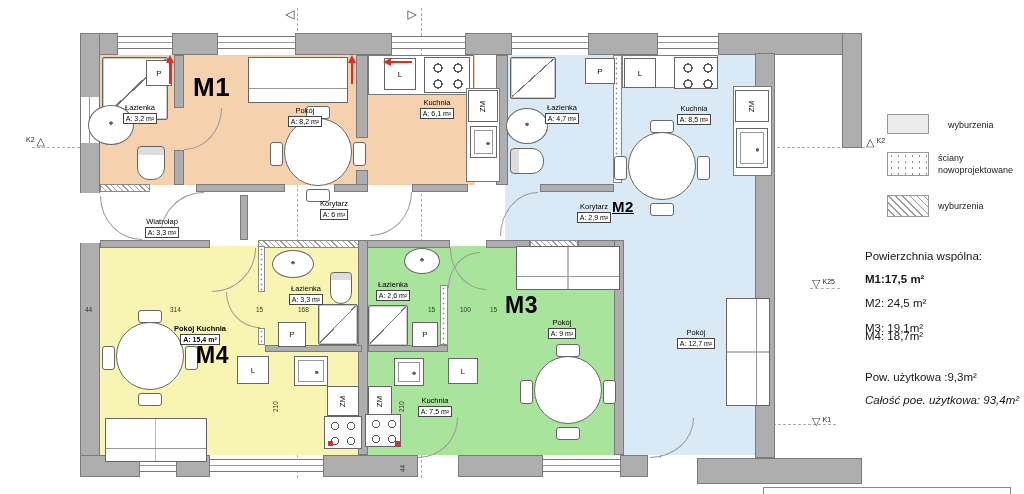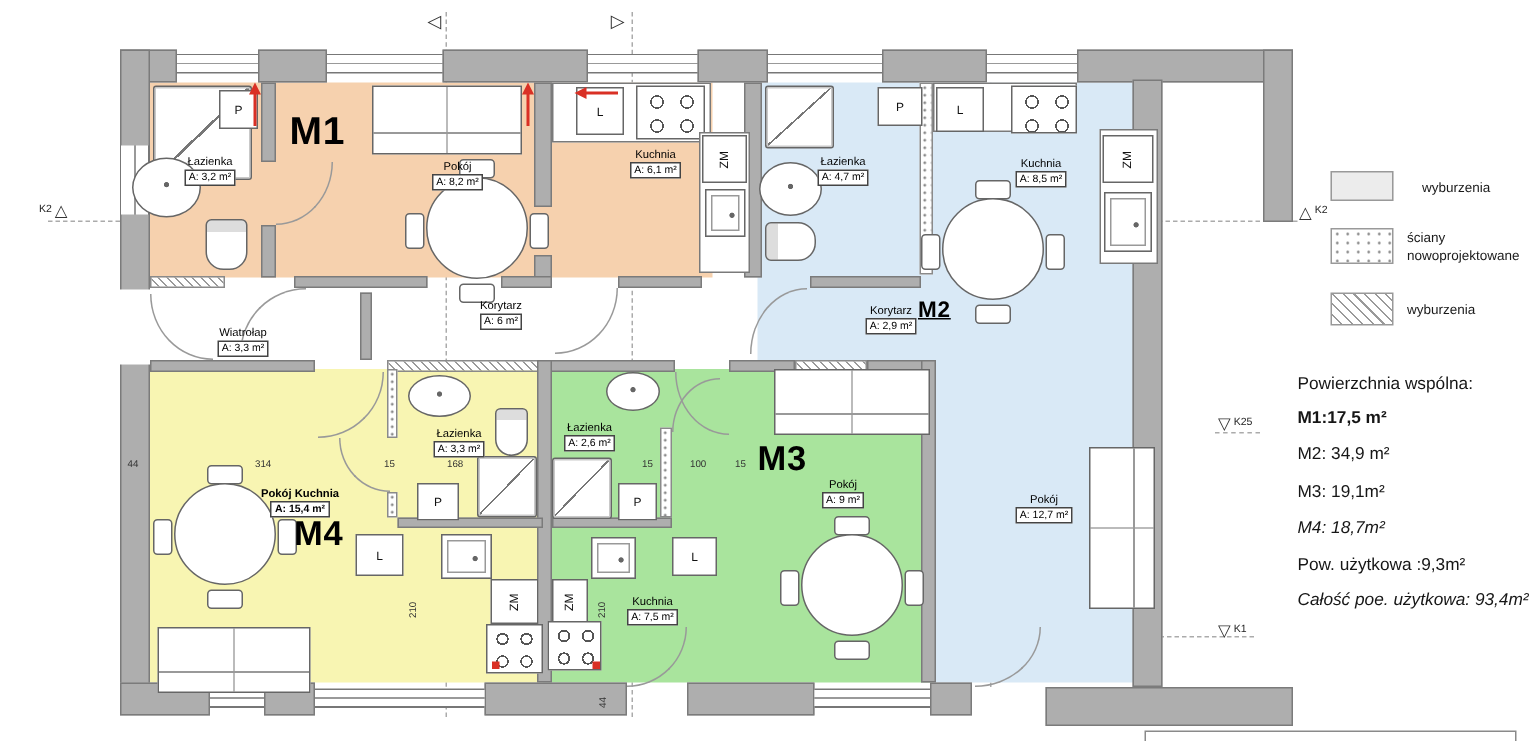--- a/index.html
+++ b/index.html
@@ -306,21 +306,21 @@
 
   <div class="sw sw1" style="left:887px;top:114px;width:42px;height:20px;"></div>
   <div class="lg-label" style="left:948px;top:120px;">wyburzenia</div>
   <div class="sw sw2" style="left:887px;top:152px;width:42px;height:24px;"></div>
   <div class="lg-label" style="left:938px;top:153px;width:78px;">ściany nowoprojektowane</div>
   <div class="sw sw3" style="left:887px;top:195px;width:42px;height:22px;"></div>
   <div class="lg-label" style="left:938px;top:201px;">wyburzenia</div>
 
   <div class="sum" style="left:865px;top:250px;">Powierzchnia wspólna:</div>
   <div class="sum" style="left:865px;top:273px;font-weight:bold;">M1:17,5 m²</div>
-  <div class="sum" style="left:865px;top:297px;">M2: 34,9 m²</div>
+  <div class="sum" style="left:865px;top:297px;">M2: 24,5 m²</div>
   <div class="sum" style="left:865px;top:322px;">M3: 19,1m²</div>
-  <div class="sum" style="left:865px;top:346px;font-style:italic;">M4: 18,7m²</div>
+  <div class="sum" style="left:865px;top:330px;">M4: 18,7m²</div>
   <div class="sum" style="left:865px;top:371px;">Pow. użytkowa :9,3m²</div>
   <div class="sum" style="left:865px;top:394px;font-style:italic;">Całość poe. użytkowa: 93,4m²</div>
 
   <div class="tblock" style="left:763px;top:487px;width:248px;height:10px;"></div>
 
 </div>
 
 </body></html>

